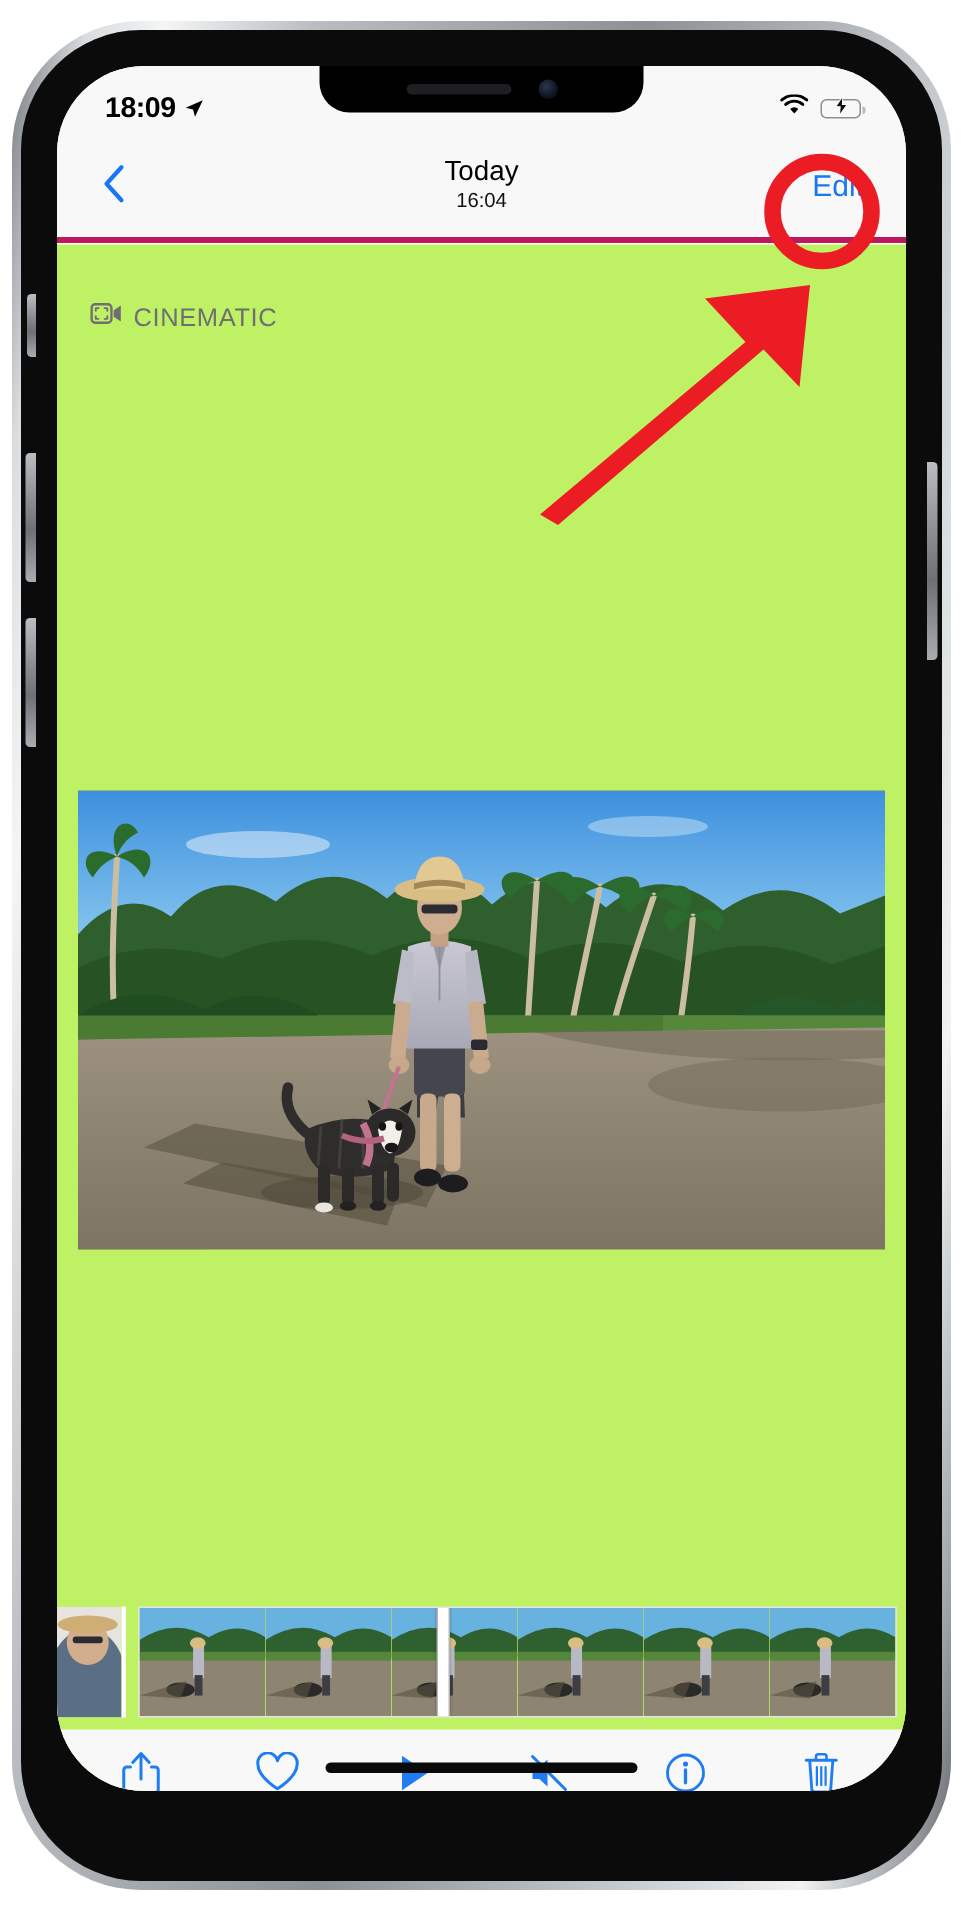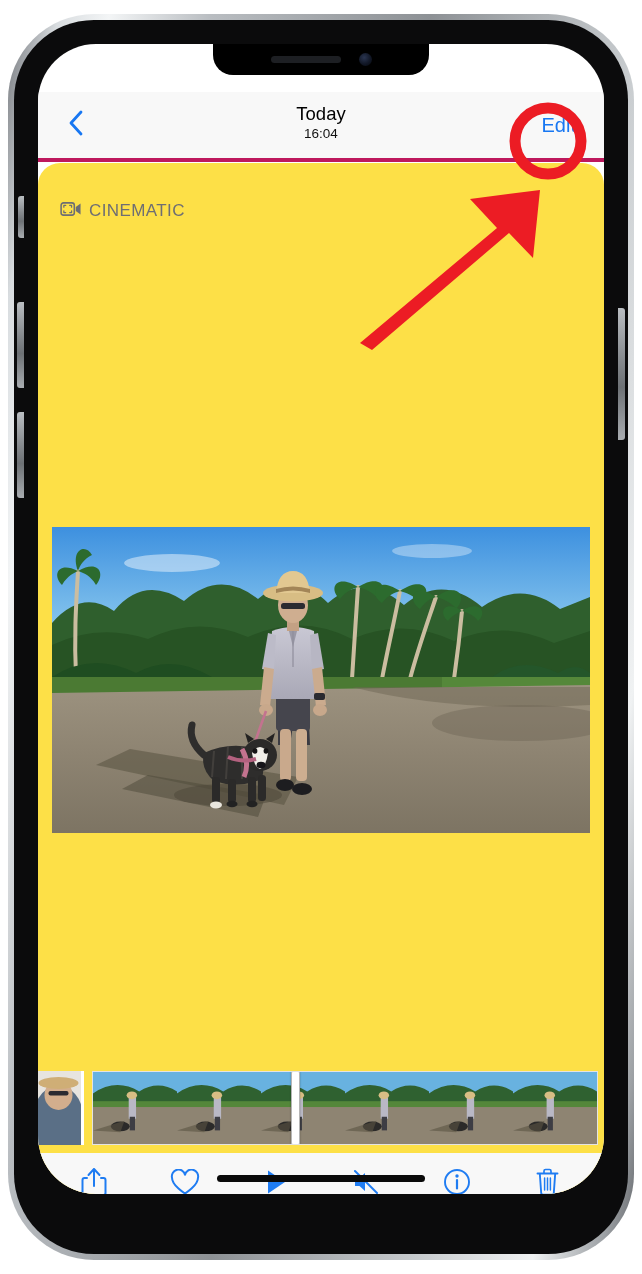--- a/index.html
+++ b/index.html
@@ -197,22 +197,21 @@
     padding: 4px 2px;
   }
 
   
   .content {
     position: absolute;
     left: 0;
     top: 119px;
     width: 100%;
     bottom: 0;
-    background: #fde047;
-    border-radius: 22px;
+    background: #bef264;
   }
 
   .badge-cinematic {
     position: absolute;
     left: 22px;
     top: 38px;
     display: flex;
     align-items: center;
     gap: 7px;
   }
@@ -332,20 +331,45 @@
       <div class="btn-hw btn-voldn"></div>
       <div class="btn-hw btn-power"></div>
 
       <div class="screen">
 
         <div class="notch">
           <div class="speaker"></div>
           <div class="front-cam"></div>
         </div>
 
+        <div class="statusbar">
+          <span class="sb-time">18:09</span>
+          <span class="sb-loc">
+            <svg width="13" height="13" viewBox="0 0 16 16">
+              <path d="M15 1 L1 7.2 L7 8.6 L8.6 14.6 Z" fill="#000"></path>
+            </svg>
+          </span>
+          <span class="sb-right">
+            <span>
+              <svg width="19" height="14" viewBox="0 0 20 15">
+                <path d="M10 13.6 L7.1 10.3 a4.3 4.3 0 0 1 5.8 0 Z" fill="#000"></path>
+                <path d="M3.9 7.1 a9 9 0 0 1 12.2 0" stroke="#000" stroke-width="2.1" fill="none" stroke-linecap="round"></path>
+                <path d="M1.1 3.9 a13.4 13.4 0 0 1 17.8 0" stroke="#000" stroke-width="2.1" fill="none" stroke-linecap="round"></path>
+              </svg>
+            </span>
+            <span class="battery">
+              <span class="battery-fill"></span>
+              <span class="bolt">
+                <svg width="9" height="13" viewBox="0 0 9 13">
+                  <path d="M5.4 0 L0.6 7.1 H3.6 L3.1 13 L8.4 5.6 H5.1 Z" fill="#111" stroke="#fff" stroke-width="0.7"></path>
+                </svg>
+              </span>
+            </span>
+          </span>
+        </div>
 
         <div class="navbar">
           <div class="nav-back">
             <span>
               <svg width="15" height="26" viewBox="0 0 15 26">
                 <path d="M13 2 L3 13 L13 24" stroke="#1877f2" stroke-width="2.8" fill="none" stroke-linecap="round" stroke-linejoin="round"></path>
               </svg>
             </span>
           </div>
           <div class="nav-title-wrap">

